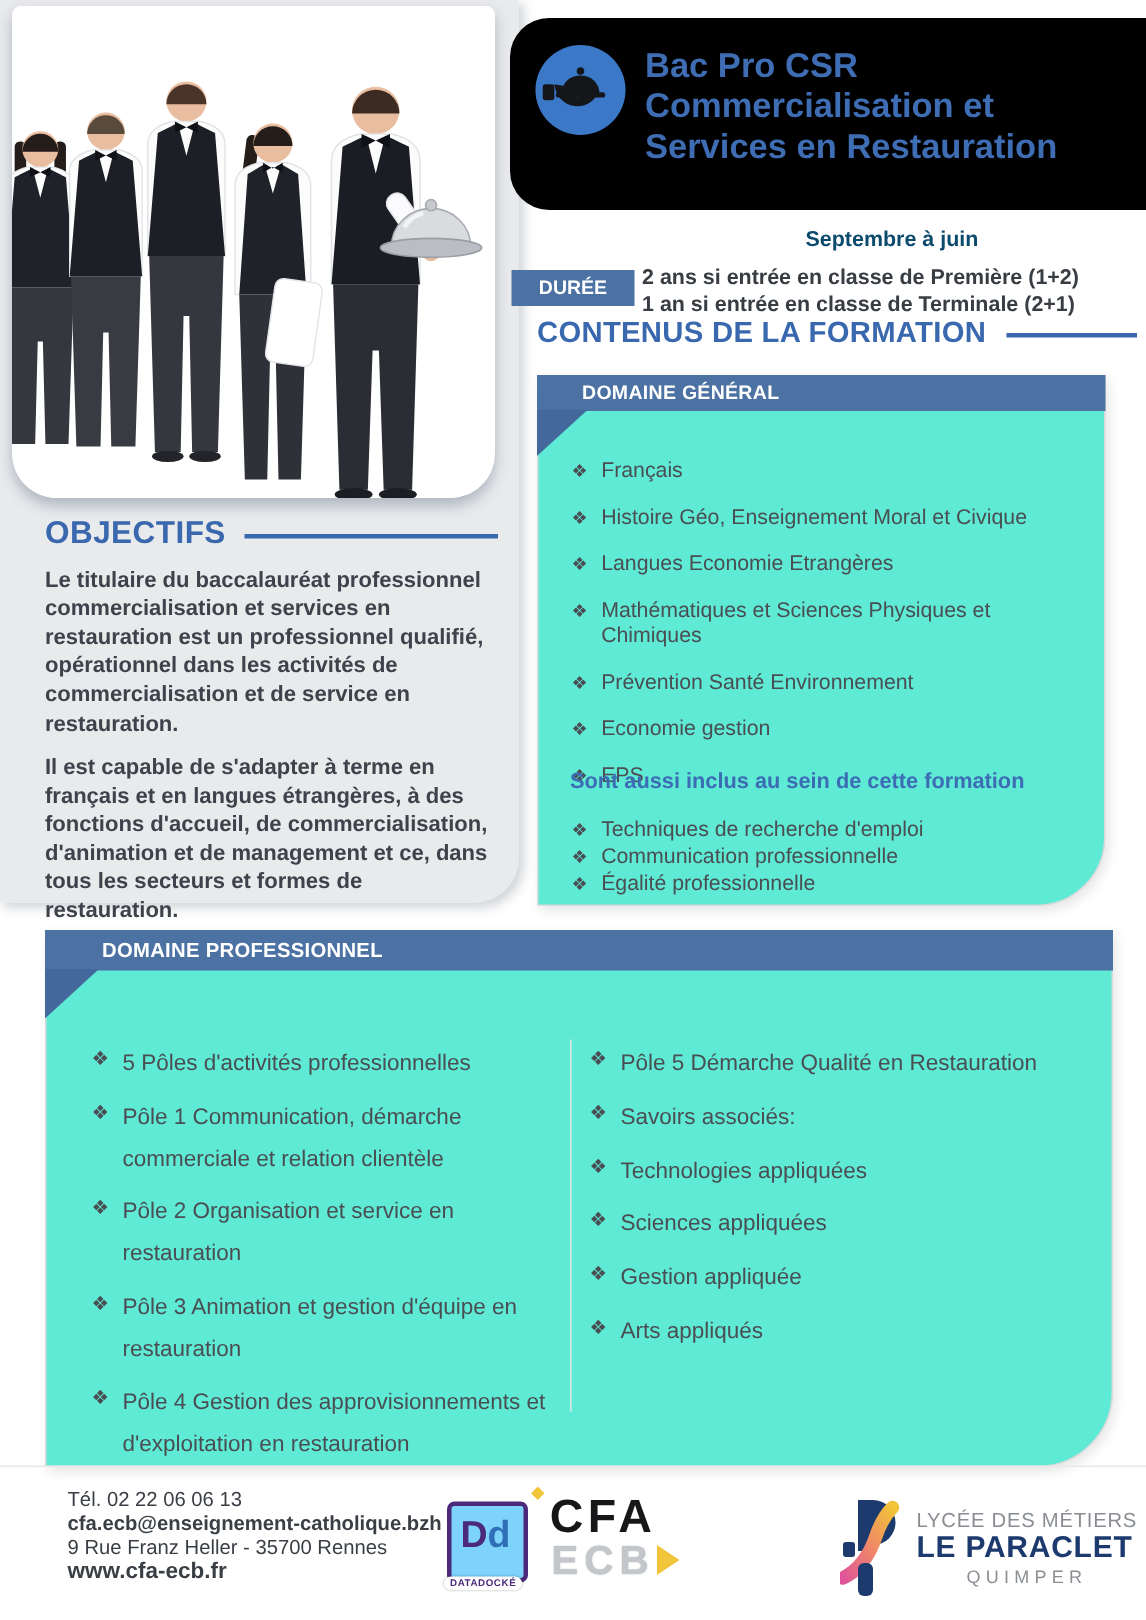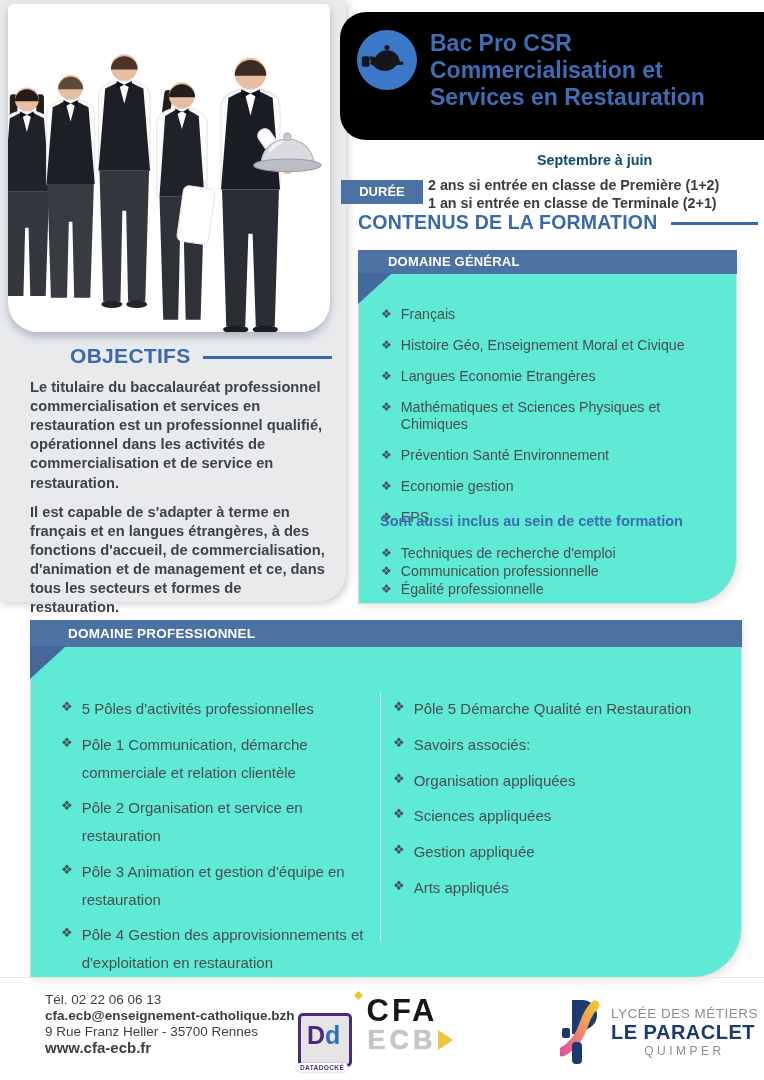--- a/index.html
+++ b/index.html
@@ -9,21 +9,21 @@
   
   .left-panel{position:absolute;left:0;top:0;width:346px;height:602px;
               background:#e9eaec;border-radius:0 0 30px 0;
               box-shadow:3px 3px 7px rgba(90,100,115,.28);}
   .photo-card{position:absolute;left:8px;top:4px;width:322px;height:328px;
               background:#fff;border-radius:6px 6px 30px 30px;
               box-shadow:0 5px 9px rgba(70,90,115,.35);overflow:hidden;}
   .photo-card svg{display:block;}
 
   .objectifs{position:absolute;left:30px;top:344px;width:302px;}
-  .obj-head{display:flex;align-items:center;gap:12px;margin-left:40px;}
+  .obj-head{display:flex;align-items:center;gap:12px;}
   .obj-head h2{margin:0;font-size:21px;color:#3a68ae;letter-spacing:.3px;}
   .obj-rule{flex:1;height:3px;background:#3a68ae;margin-top:2px;}
   .objectifs p{margin:10px 0 0;font-size:14.7px;font-weight:bold;
                color:#3e434b;line-height:1.3;}
 
   
   .header-box{position:absolute;left:340px;top:12px;width:424px;height:128px;
               background:#000000;border-radius:26px 0 0 26px;}
   .header-icon{position:absolute;left:16px;top:17px;width:62px;height:62px;}
   .header-title{position:absolute;left:90px;top:18px;font-size:23px;
@@ -79,21 +79,21 @@
 
   
   .footer-rule{position:absolute;left:0;top:977px;width:764px;height:1px;
                background:#e6e7e9;}
   .contact{position:absolute;left:45px;top:992px;font-size:13.5px;
            color:#3a3f45;line-height:16px;}
   .contact .bold{font-weight:bold;}
   .contact .site{font-weight:bold;font-size:15px;}
 
   .datadock{position:absolute;left:298px;top:1001px;width:48px;height:48px;
-            border:3px solid #4b2a7b;border-radius:5px;background:#e5e5e5;margin-top:12px;}
+            border:3px solid #4b2a7b;border-radius:5px;background:#7dd3fc;}
   .dd-text{position:absolute;left:6px;top:5px;font-size:25px;font-weight:bold;}
   .dd-D{color:#4b2a7b;} .dd-d{color:#2f6fb8;}
   .dd-pill{position:absolute;left:-5px;bottom:-8px;background:#fff;
            border-radius:7px;padding:1px 4px;font-size:6.5px;font-weight:bold;
            color:#4b2a7b;letter-spacing:.4px;box-shadow:0 0 2px rgba(0,0,0,.3);
            white-space:nowrap;}
 
   .cfa{position:absolute;left:352px;top:995px;width:100px;text-align:center;}
   .cfa-top{position:relative;font-size:31px;font-weight:800;color:#17171a;
            letter-spacing:3px;line-height:32px;}
@@ -307,21 +307,21 @@
       <li class="li">
           <span class="blt">❖</span>
           <span>Pôle 5 Démarche Qualité en Restauration</span>
         </li>
       <li class="li">
           <span class="blt">❖</span>
           <span>Savoirs associés:</span>
         </li>
       <li class="li">
           <span class="blt">❖</span>
-          <span>Organisation appliquées</span>
+          <span>Technologies appliquées</span>
         </li>
       <li class="li">
           <span class="blt">❖</span>
           <span>Sciences appliquées</span>
         </li>
       <li class="li">
           <span class="blt">❖</span>
           <span>Gestion appliquée</span>
         </li>
       <li class="li">

